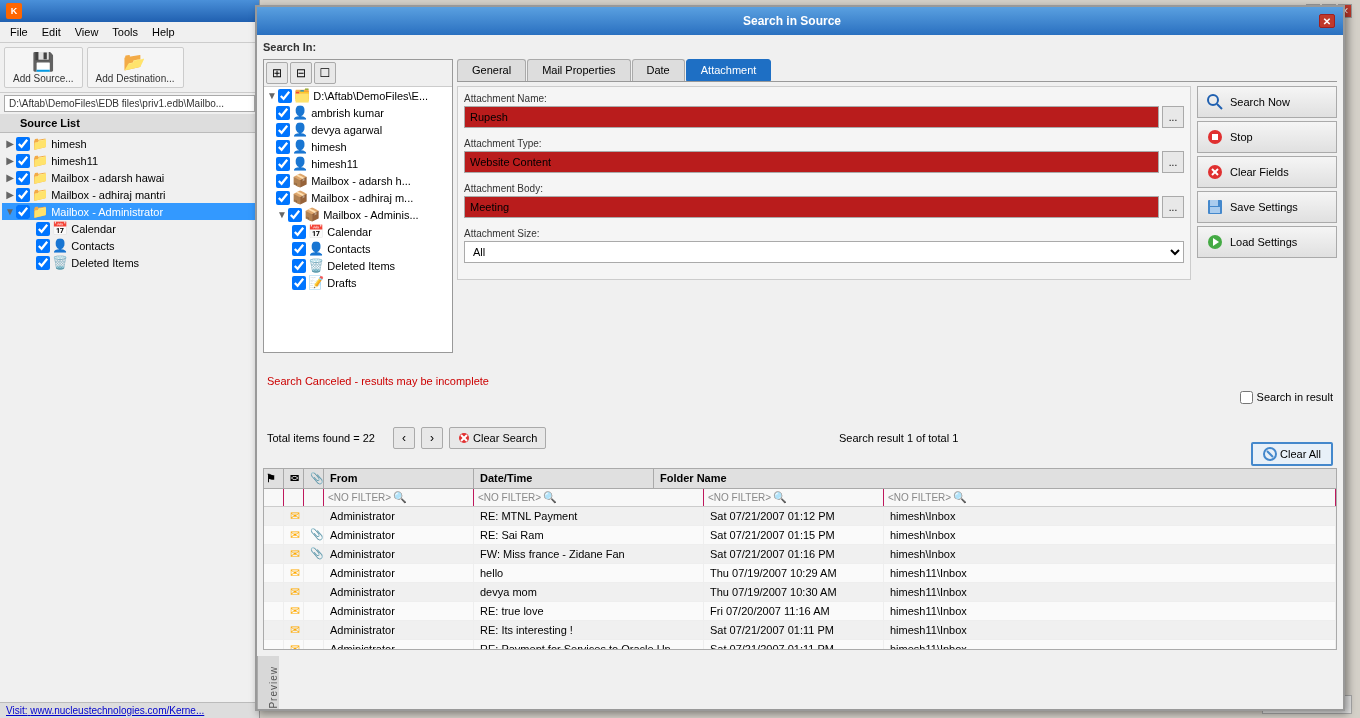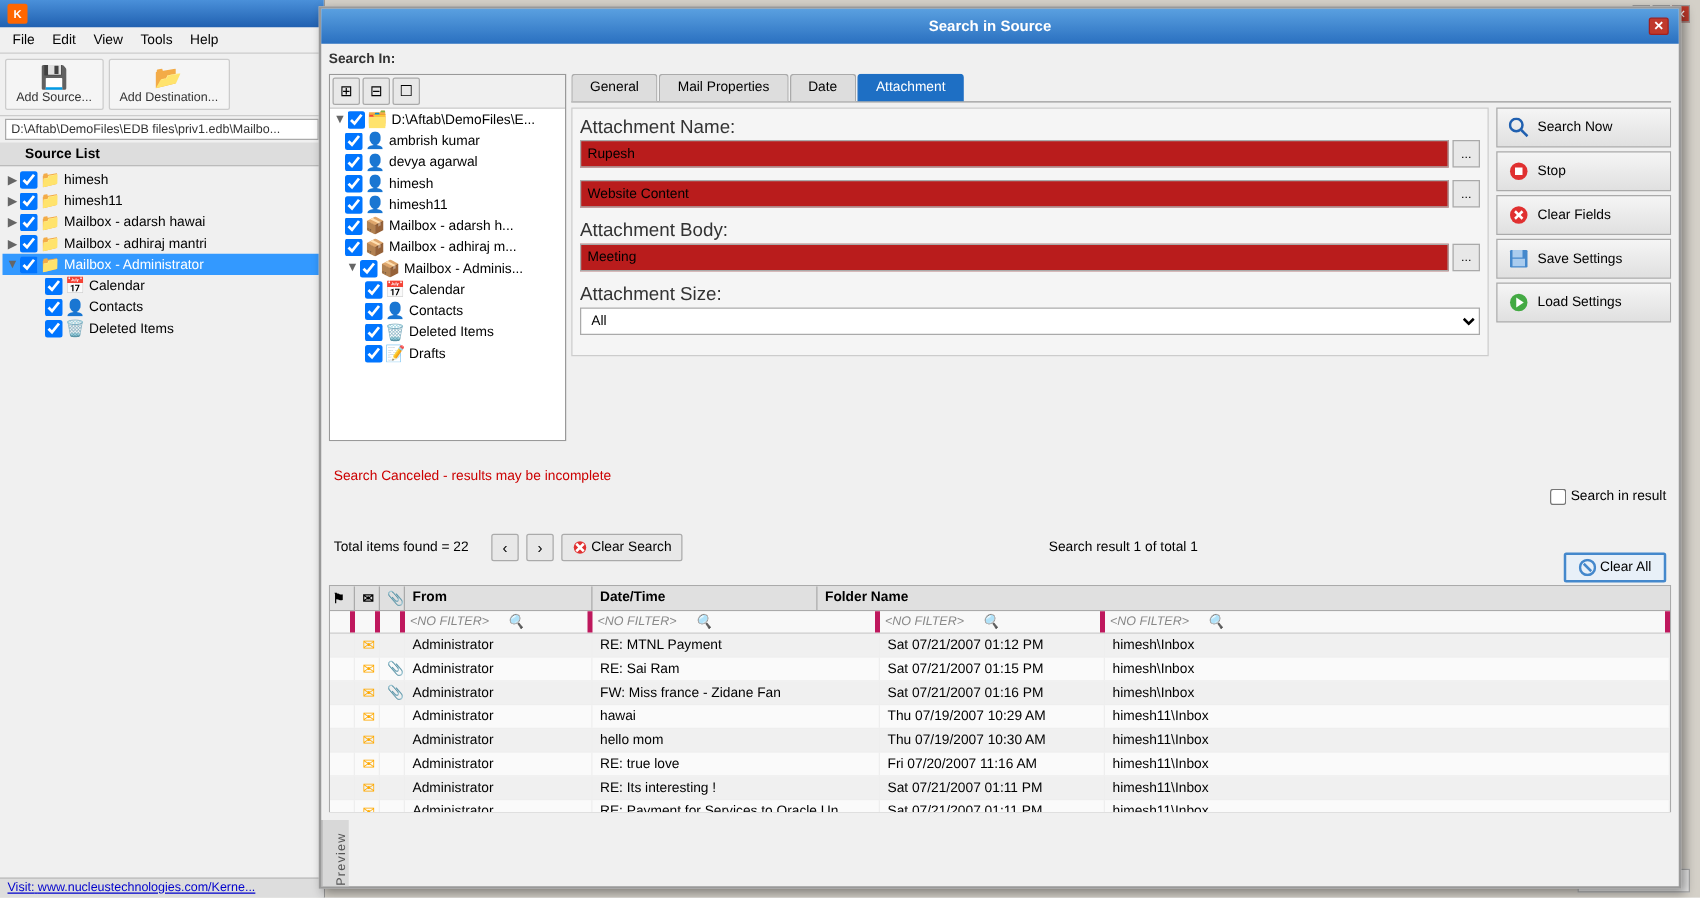--- a/index.html
+++ b/index.html
@@ -44,21 +44,21 @@
     .right-panel { flex: 1; display: flex; flex-direction: column; gap: 4px; }
     .tabs-area { background: #f0f0f0; }
     .tabs { display: flex; border-bottom: 1px solid #999; }
     .tab { padding: 4px 14px; font-size: 11px; border: 1px solid #aaa; border-bottom: none; cursor: pointer; background: #ddd; margin-right: 1px; border-radius: 3px 3px 0 0; }
     .tab.active { background: #f0f0f0; border-bottom: 1px solid #f0f0f0; color: #000; font-weight: 500; }
     .tab.active.highlight { background: #1e6fc4; color: white; border-color: #1e6fc4; }
 
     .content-and-buttons { display: flex; gap: 6px; }
     .form-area { flex: 1; padding: 6px; background: #f5f5f5; border: 1px solid #ccc; }
     .form-row { margin-bottom: 10px; }
-    .form-label { font-size: 15px; color: #333; margin-bottom: 2px; display: block; }
+    .form-label { font-size: 10px; color: #333; margin-bottom: 2px; display: block; }
     .form-input-row { display: flex; gap: 3px; align-items: center; }
     .form-input { width: 100%; padding: 3px 5px; border: 1px solid #aaa; background: #b91c1c; font-size: 11px; height: 22px; }
     .browse-btn { width: 22px; height: 22px; border: 1px solid #aaa; background: #e8e8e8; cursor: pointer; display: flex; align-items: center; justify-content: center; font-size: 10px; flex-shrink: 0; }
     .form-select { width: 100%; padding: 2px 4px; border: 1px solid #aaa; background: #fff; font-size: 11px; height: 22px; }
 
     .buttons-panel { width: 140px; flex-shrink: 0; display: flex; flex-direction: column; gap: 3px; }
     .action-btn { display: flex; align-items: center; gap: 6px; padding: 4px 8px; border: 1px solid #aaa; background: linear-gradient(to bottom, #f5f5f5, #e0e0e0); cursor: pointer; font-size: 11px; height: 32px; }
     .btn-icon { width: 18px; height: 18px; flex-shrink: 0; display: flex; align-items: center; justify-content: center; }
 
     
@@ -71,21 +71,21 @@
     .clear-all-btn { display: flex; align-items: center; gap: 3px; padding: 3px 10px; border: 2px solid #4488cc; background: #e8f0f8; cursor: pointer; font-size: 11px; height: 24px; border-radius: 2px; }
     .status-message { color: #cc0000; font-size: 11px; }
     .total-items { font-size: 11px; }
 
     .results-table-container { flex: 1; border: 1px solid #aaa; overflow: hidden; display: flex; flex-direction: column; }
     .results-table-header { display: flex; background: #e0e0e0; border-bottom: 1px solid #aaa; font-size: 11px; font-weight: bold; flex-shrink: 0; }
     .th { padding: 3px 6px; border-right: 1px solid #aaa; cursor: pointer; display: flex; align-items: center; gap: 2px; white-space: nowrap; }
     .th:last-child { border-right: none; flex: 1; }
     .th.icon-col { width: 20px; padding: 3px 2px; text-align: center; }
     .filter-row { display: flex; background: #f8f8f8; border-bottom: 1px solid #ccc; flex-shrink: 0; }
-    .filter-cell { padding: 2px 4px; border-right: 4px solid #be185d; display: flex; align-items: center; gap: 15px; font-size: 10px; color: #888; font-style: italic; }
+    .filter-cell { padding: 2px 4px; border-right: 1px solid #be185d; display: flex; align-items: center; gap: 2px; font-size: 10px; color: #888; }
     .filter-search-icon { color: #4488cc; font-size: 11px; cursor: pointer; }
     .results-rows { flex: 1; overflow-y: auto; }
     .data-row { display: flex; border-bottom: 1px solid #eee; font-size: 11px; }
     .data-row.alt { background: #fafafa; }
     .dc { padding: 2px 6px; border-right: 1px solid #eee; white-space: nowrap; overflow: hidden; text-overflow: ellipsis; display: flex; align-items: center; }
     .mail-icon { color: #ffaa00; font-size: 12px; }
     .att-icon { color: #888; }
 
     
     .col-flag { width: 20px; flex-shrink: 0; }
@@ -310,20 +310,21 @@
 
           <div class="form-area">
             <div class="form-row">
               <label class="form-label">Attachment Name:</label>
               <div class="form-input-row">
                 <input type="text" class="form-input" value="Rupesh" style="">
                 <div class="browse-btn">...</div>
               </div>
             </div>
             <div class="form-row">
+              <label class="form-label">Attachment Type:</label>
               <div class="form-input-row">
                 <input type="text" class="form-input" value="Website Content" style="">
                 <div class="browse-btn">...</div>
               </div>
             </div>
             <div class="form-row">
               <label class="form-label">Attachment Body:</label>
               <div class="form-input-row">
                 <input type="text" class="form-input" value="Meeting" style="">
                 <div class="browse-btn">...</div>
@@ -510,33 +511,33 @@
             <div class="dc col-folder">himesh\Inbox</div>
           </div>
 
           <div class="data-row alt">
             <div class="dc col-flag"></div>
             <div class="dc col-mail">
                 <span class="mail-icon">✉</span>
               </div>
             <div class="dc col-att"></div>
             <div class="dc col-from">Administrator</div>
-            <div class="dc col-subject">hawai</div>
+            <div class="dc col-subject">hello</div>
             <div class="dc col-date">Thu 07/19/2007 10:29 AM</div>
             <div class="dc col-folder">himesh11\Inbox</div>
           </div>
 
           <div class="data-row">
             <div class="dc col-flag"></div>
             <div class="dc col-mail">
                 <span class="mail-icon">✉</span>
               </div>
             <div class="dc col-att"></div>
             <div class="dc col-from">Administrator</div>
-            <div class="dc col-subject">hello mom</div>
+            <div class="dc col-subject">devya mom</div>
             <div class="dc col-date">Thu 07/19/2007 10:30 AM</div>
             <div class="dc col-folder">himesh11\Inbox</div>
           </div>
 
           <div class="data-row alt">
             <div class="dc col-flag"></div>
             <div class="dc col-mail">
                 <span class="mail-icon">✉</span>
               </div>
             <div class="dc col-att"></div>

